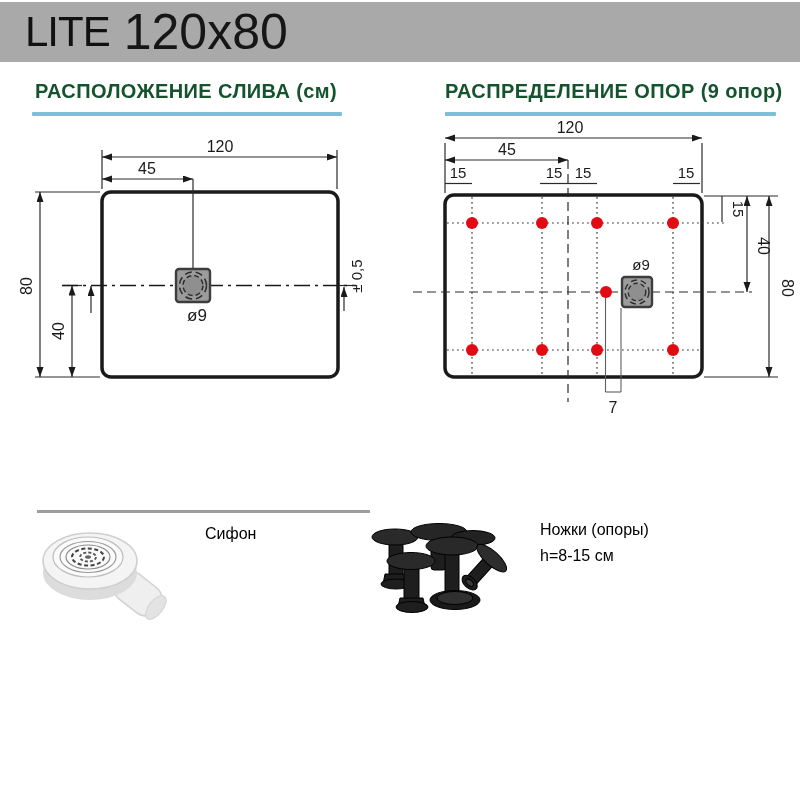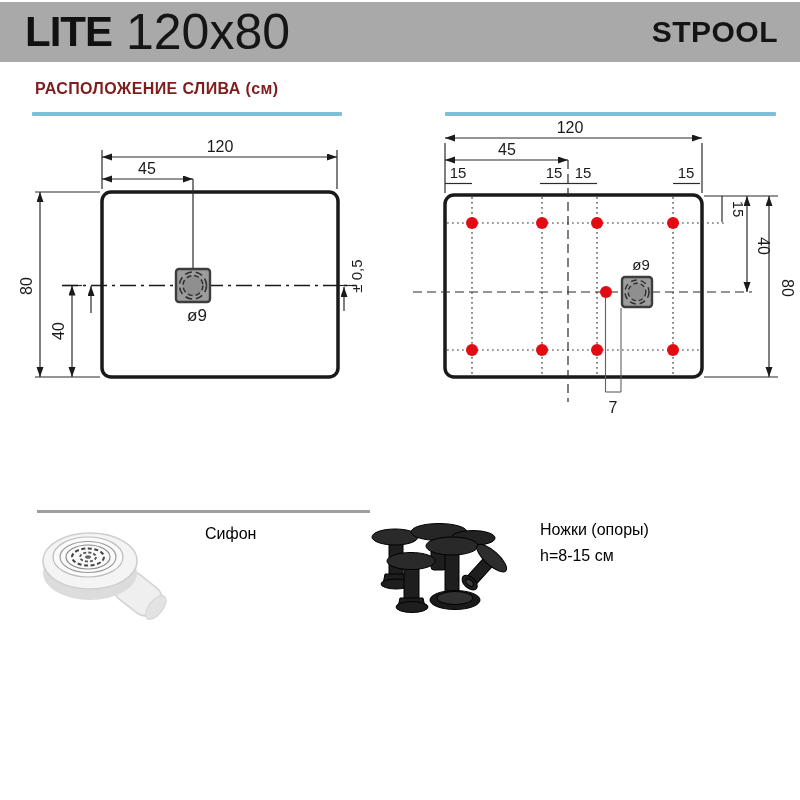--- a/index.html
+++ b/index.html
@@ -1,50 +1,50 @@
 <!DOCTYPE html>
 <html><head>
 <meta charset="utf-8">
 <style>
   html,body{margin:0;padding:0;background:#fff;}
   .page{position:relative;width:800px;height:800px;background:#fff;overflow:hidden;
         font-family:"Liberation Sans",sans-serif;color:#1a1a1a;}
   .header-bar{position:absolute;left:0;top:2px;width:800px;height:60px;background:#a9a9a9;
               display:flex;align-items:center;}
-  .brand{font-size:42px;font-weight:700;letter-spacing:-1px;margin-left:25px;color:#111;}
+  .brand{font-size:42px;font-weight:400;letter-spacing:-1px;margin-left:25px;color:#111;}
   .model{font-size:50px;font-weight:400;letter-spacing:0px;margin-left:14px;color:#161616;}
   .logo{position:absolute;right:22px;top:0;height:60px;line-height:60px;
         font-size:30px;font-weight:700;letter-spacing:.5px;color:#141414;}
-  .section-title{position:absolute;font-size:16px;font-weight:700;letter-spacing:.4px;color:#7f1d1d;white-space:nowrap;}
+  .section-title{position:absolute;font-size:20px;font-weight:700;letter-spacing:.4px;color:#14532d;white-space:nowrap;}
   .underline{position:absolute;height:4px;border-radius:1px;}
   .acc-title{position:absolute;left:35px;top:463px;font-size:21px;font-weight:700;letter-spacing:.3px;}
   .acc-note{position:absolute;left:35px;top:487px;font-size:19px;font-weight:400;color:#222;}
   .acc-underline{position:absolute;left:37px;top:510px;width:333px;height:3px;}
   .item-label{position:absolute;font-size:16px;font-weight:400;color:#000000;white-space:nowrap;}
   svg{position:absolute;overflow:visible;}
   svg text{font-family:"Liberation Sans",sans-serif;fill:#1a1a1a;}
   .dim{font-size:16px;}
   .dim-s{font-size:15px;}
   .thin{stroke:#2a2a2a;stroke-width:1.2;fill:none;}
   .thin7{stroke:#606060;stroke-width:1.1;fill:none;}
 </style>
 </head>
 <body>
 
 <div class="page">
 
   <div class="header-bar">
     <span class="brand">LITE</span>
     <span class="model">120x80</span>
-    <span class="logo">STPOOL</span>
   </div>
 
   <div class="section-title" style="left:35px;top:80px;">РАСПОЛОЖЕНИЕ СЛИВА (см)</div>
   <div class="underline" style="left:32px;top:112px;width:310px;background:#7bbfd9;"></div>
 
+  <div class="section-title" style="left:445px;top:80px;">РАСПРЕДЕЛЕНИЕ ОПОР (9 опор)</div>
   <div class="underline" style="left:445px;top:112px;width:331px;background:#7bbfd9;"></div>
 
   <svg style="left:0;top:120px;" width="430" height="300" viewBox="0 120 430 300">
     <defs>
       <marker id="arrL" markerWidth="11" markerHeight="8" refX="10" refY="3.5" orient="auto-start-reverse" markerUnits="userSpaceOnUse">
         <path d="M0,0 L10,3.5 L0,7 z" fill="#1a1a1a"></path>
       </marker>
     </defs>
 
     <rect x="102" y="192" width="236" height="185" rx="9" fill="#ffffff" stroke="#1a1a1a" stroke-width="3.5"></rect>

